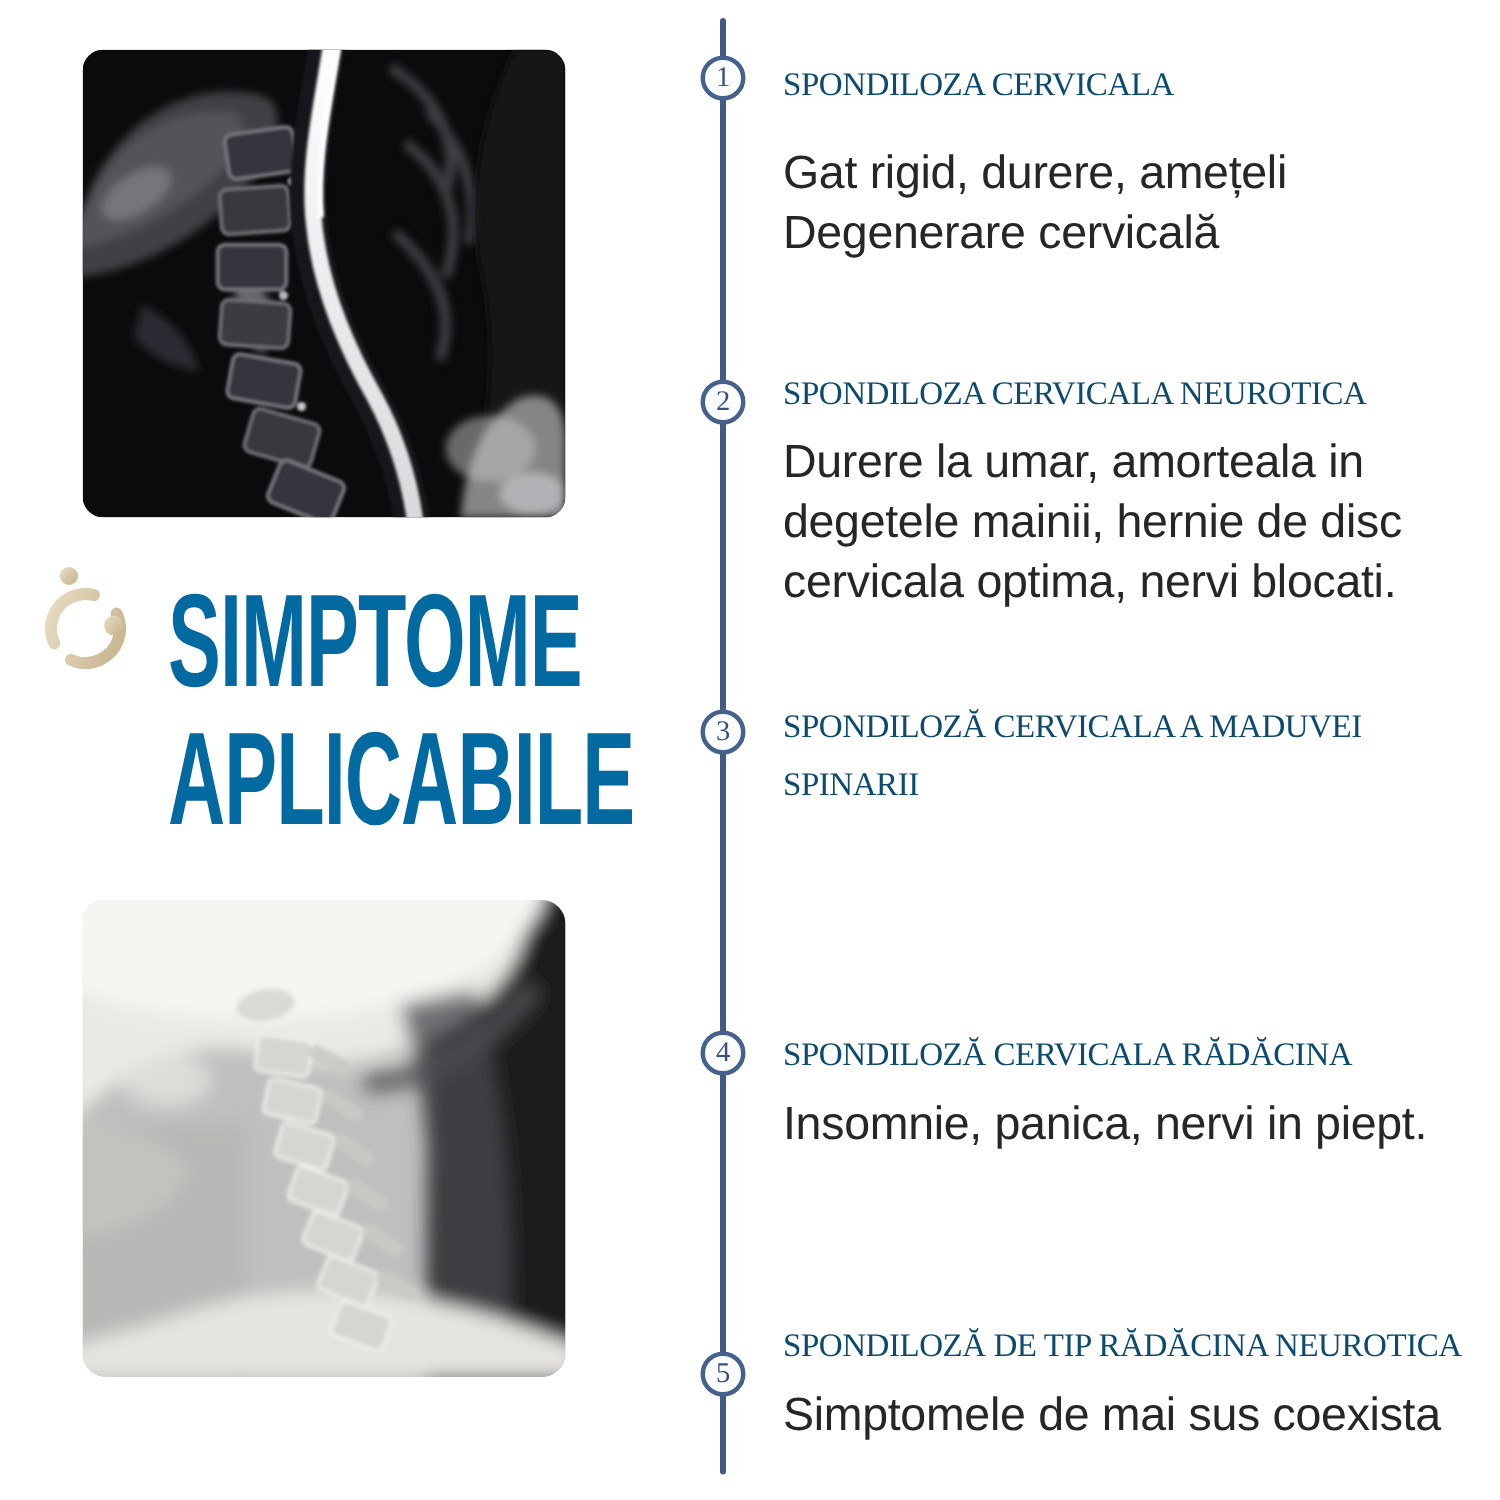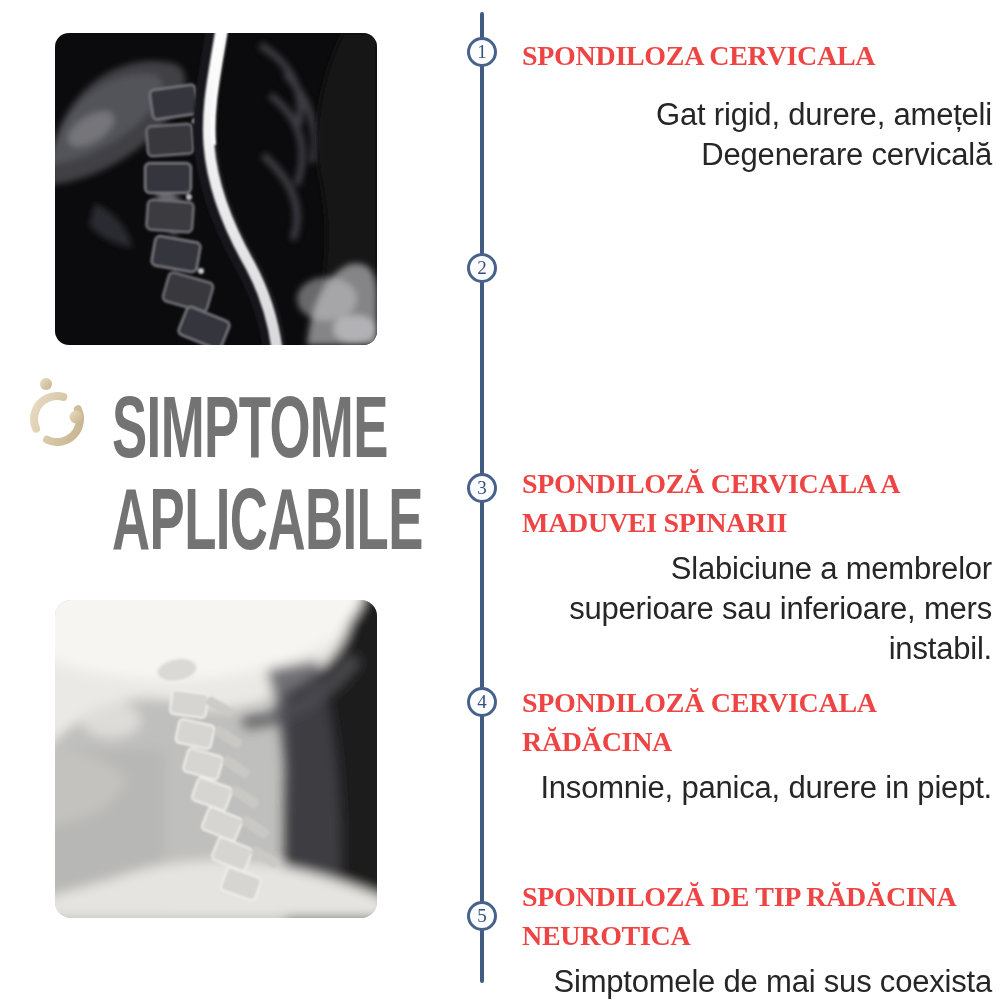--- a/index.html
+++ b/index.html
@@ -9,21 +9,21 @@
   }
   
   .mri{position:absolute;left:55px;top:33px;width:322px;height:312px;border-radius:14px;overflow:hidden;}
   .xray{position:absolute;left:55px;top:600px;width:322px;height:318px;border-radius:16px;overflow:hidden;}
   .mri svg,.xray svg{display:block;}
   
   .brand{position:absolute;left:18px;top:372px;width:70px;height:80px;}
   
   .title{
     position:absolute;left:30px;top:381px;width:410px;margin:0;
-    text-align:right;color:#737373;font-weight:bold;
+    text-align:right;color:#0369a1;font-weight:bold;
     font-family:"Liberation Sans","DejaVu Sans",sans-serif;
   }
   .title .t-line{
     display:block;font-size:88px;line-height:92px;letter-spacing:-1px;
     transform:scaleX(0.60);transform-origin:50% 50%;white-space:nowrap;
   }
   
   .timeline-line{
     position:absolute;left:480px;top:12px;width:4px;height:971px;
     background:#435b80;border-radius:3px;
@@ -34,27 +34,27 @@
     display:flex;align-items:center;justify-content:center;
     font-family:"Liberation Serif","DejaVu Serif",serif;
     font-size:19px;color:#35517a;
   }
   .m1{top:37px}.m2{top:253px}.m3{top:473px}.m4{top:687px}.m5{top:901px}
   
   .t-item{position:absolute;left:522px;width:478px;}
   .ti1{top:36px}.ti2{top:242px}.ti3{top:464px}.ti4{top:683px}.ti5{top:877px}
   .t-head{
     margin:0 0 7px 0;font-family:"Liberation Serif","DejaVu Serif",serif;
-    font-weight:bold;font-size:28px;line-height:39px;letter-spacing:-0.3px;
-    color:#ef4444;
+    font-weight:normal;font-size:22px;line-height:39px;letter-spacing:-0.3px;
+    color:#0c4a6e;
   }
   .ti1 .t-head{margin-bottom:20px;}
   .t-body{
     margin:0;font-size:31px;line-height:40px;letter-spacing:-0.2px;
-    color:#262626;max-width:470px;white-space:pre-line;text-align:right;
+    color:#262626;max-width:470px;white-space:pre-line;
   }
 </style>
 </head>
 <body>
 
 <div class="canvas">
 
   <div class="mri">
     <svg viewBox="0 0 322 312" width="322" height="312" xmlns="http://www.w3.org/2000/svg">
       <defs>
@@ -189,26 +189,29 @@
     </div>
   <div class="marker m5">
       <span>5</span>
     </div>
 
   <section class="t-item ti1">
     <h2 class="t-head">SPONDILOZA CERVICALA</h2>
     <p class="t-body">Gat rigid, durere, amețeli
 Degenerare cervicală</p>
   </section>
+  <section class="t-item ti2">
+    <h2 class="t-head">SPONDILOZA CERVICALA NEUROTICA</h2>
+    <p class="t-body">Durere la umar, amorteala in degetele mainii, hernie de disc cervicala optima, nervi blocati.</p>
+  </section>
   <section class="t-item ti3">
     <h2 class="t-head">SPONDILOZĂ CERVICALA A MADUVEI SPINARII</h2>
-    <p class="t-body">Slabiciune a membrelor superioare sau inferioare, mers instabil.</p>
   </section>
   <section class="t-item ti4">
     <h2 class="t-head">SPONDILOZĂ CERVICALA RĂDĂCINA</h2>
-    <p class="t-body">Insomnie, panica, durere in piept.</p>
+    <p class="t-body">Insomnie, panica, nervi in piept.</p>
   </section>
   <section class="t-item ti5">
     <h2 class="t-head">SPONDILOZĂ DE TIP RĂDĂCINA NEUROTICA</h2>
     <p class="t-body">Simptomele de mai sus coexista</p>
   </section>
 
 </div>
 
 </body></html>

